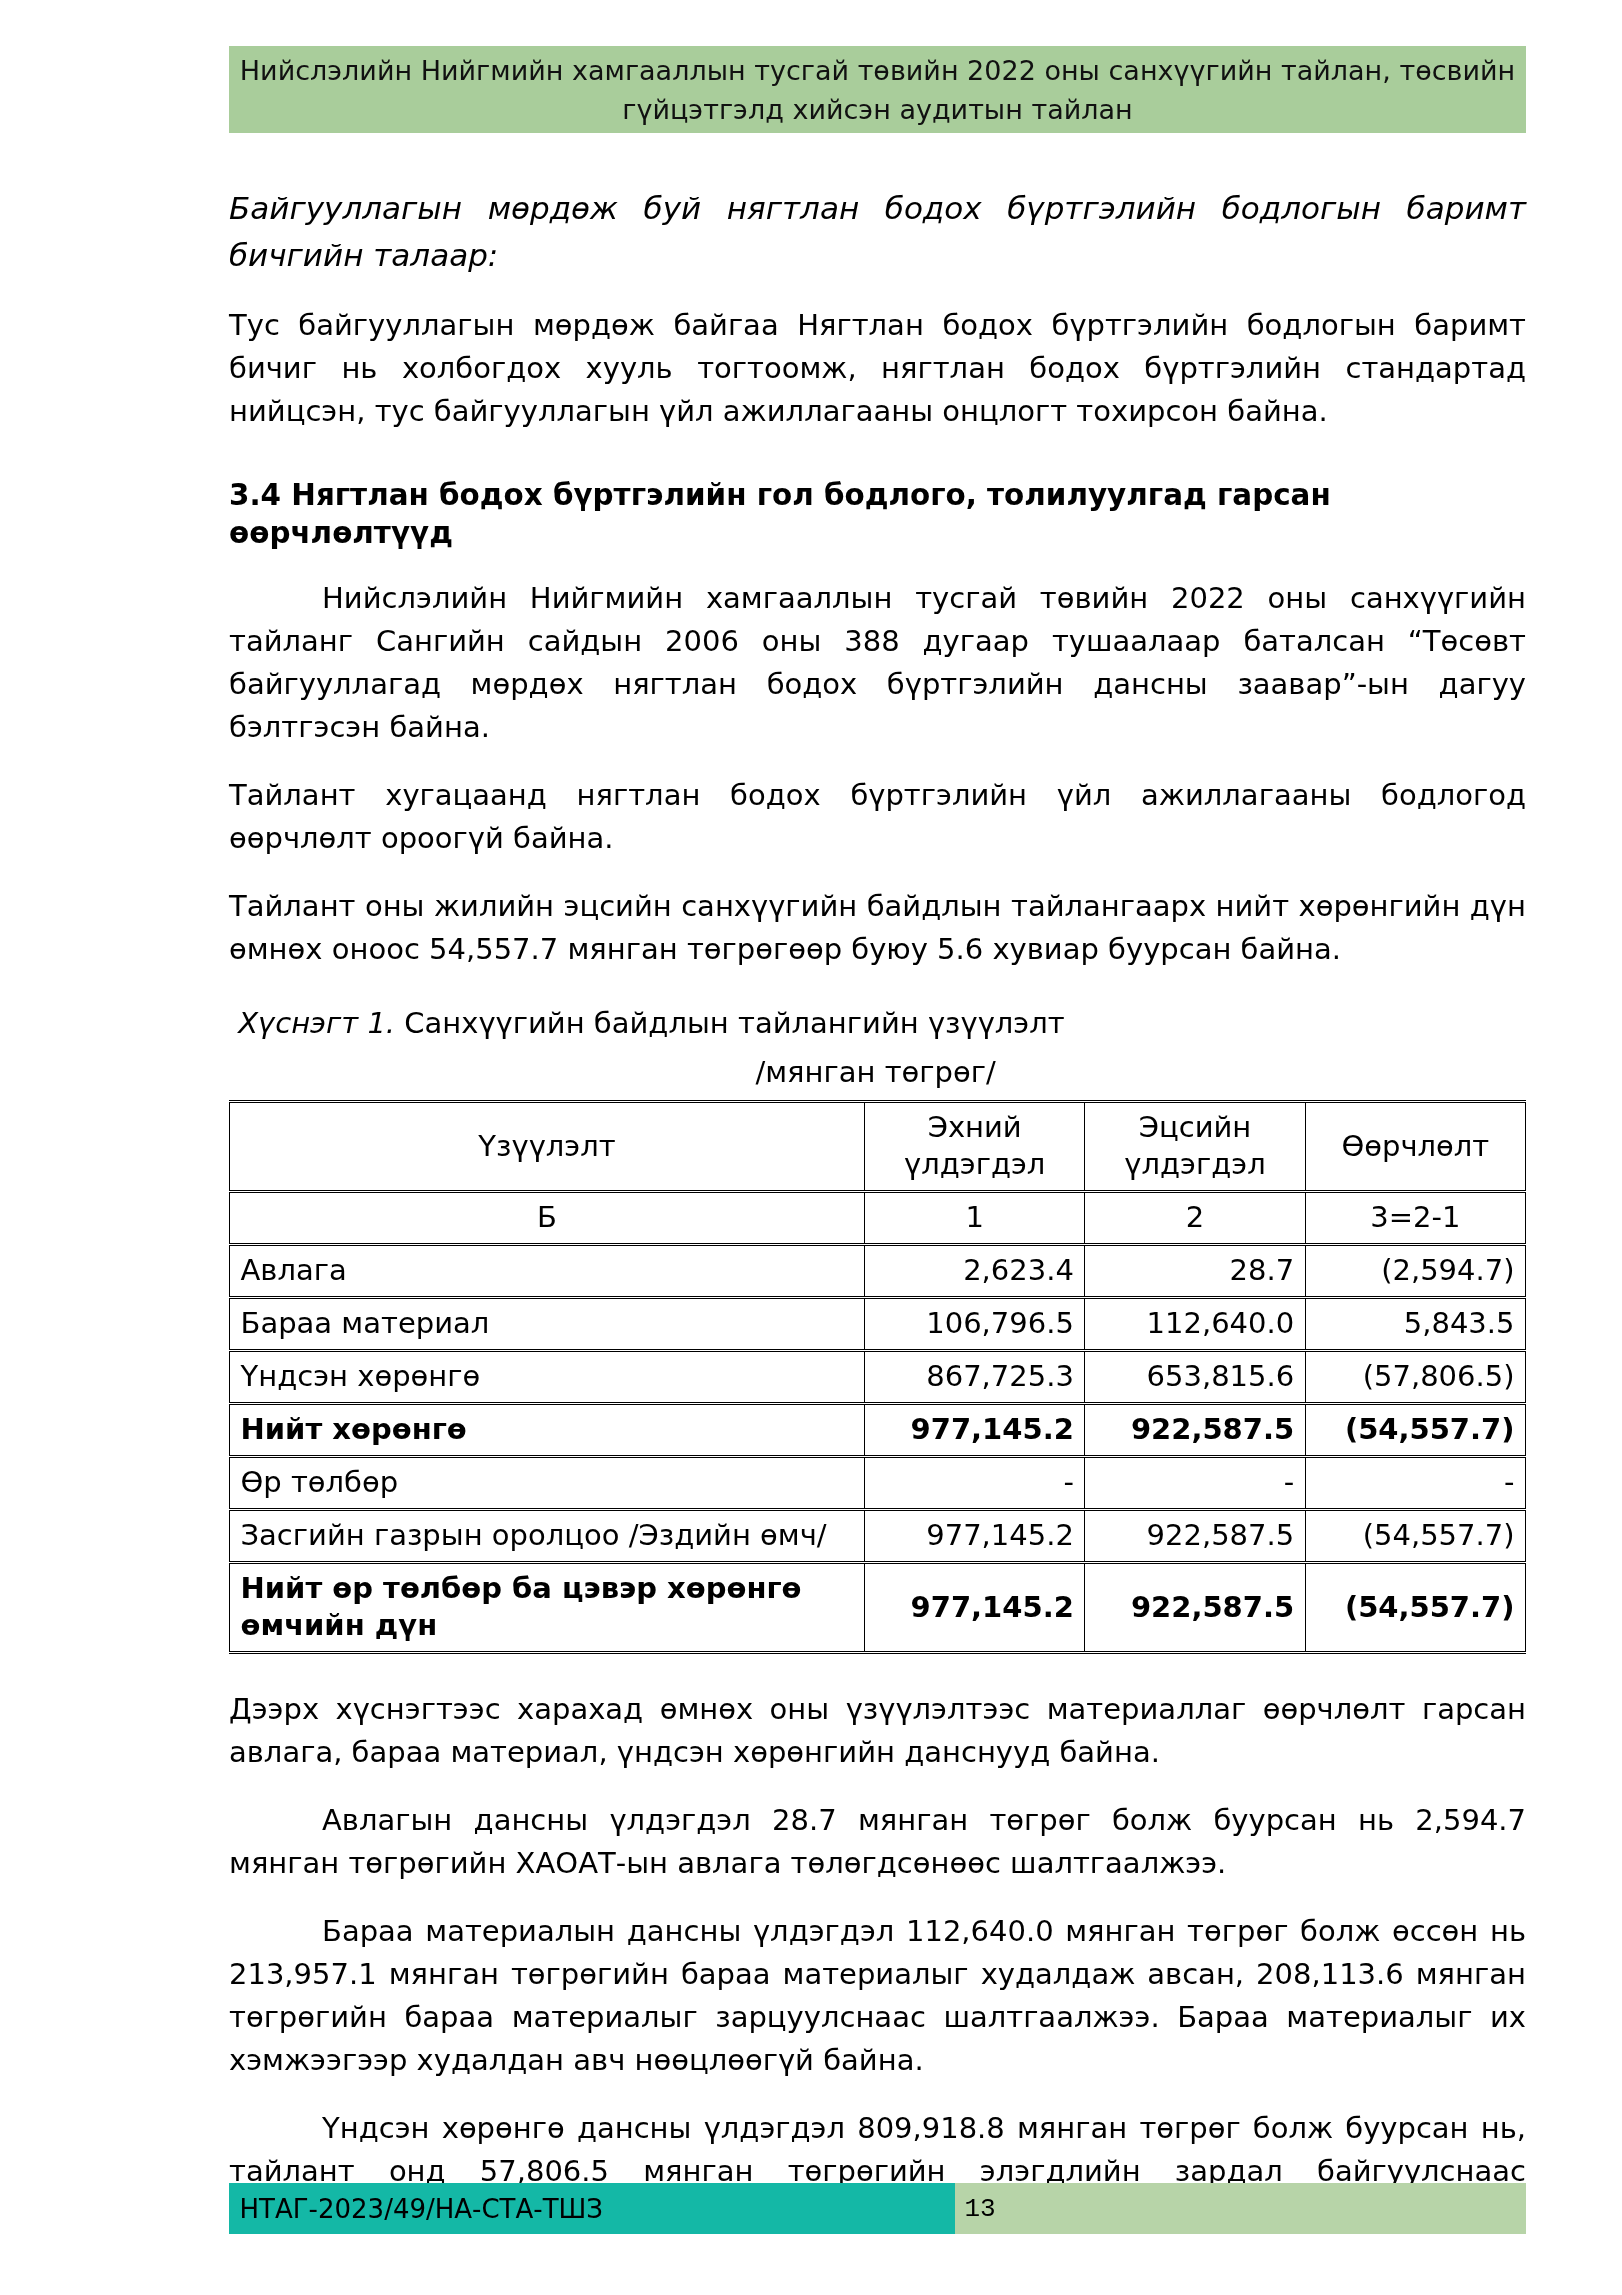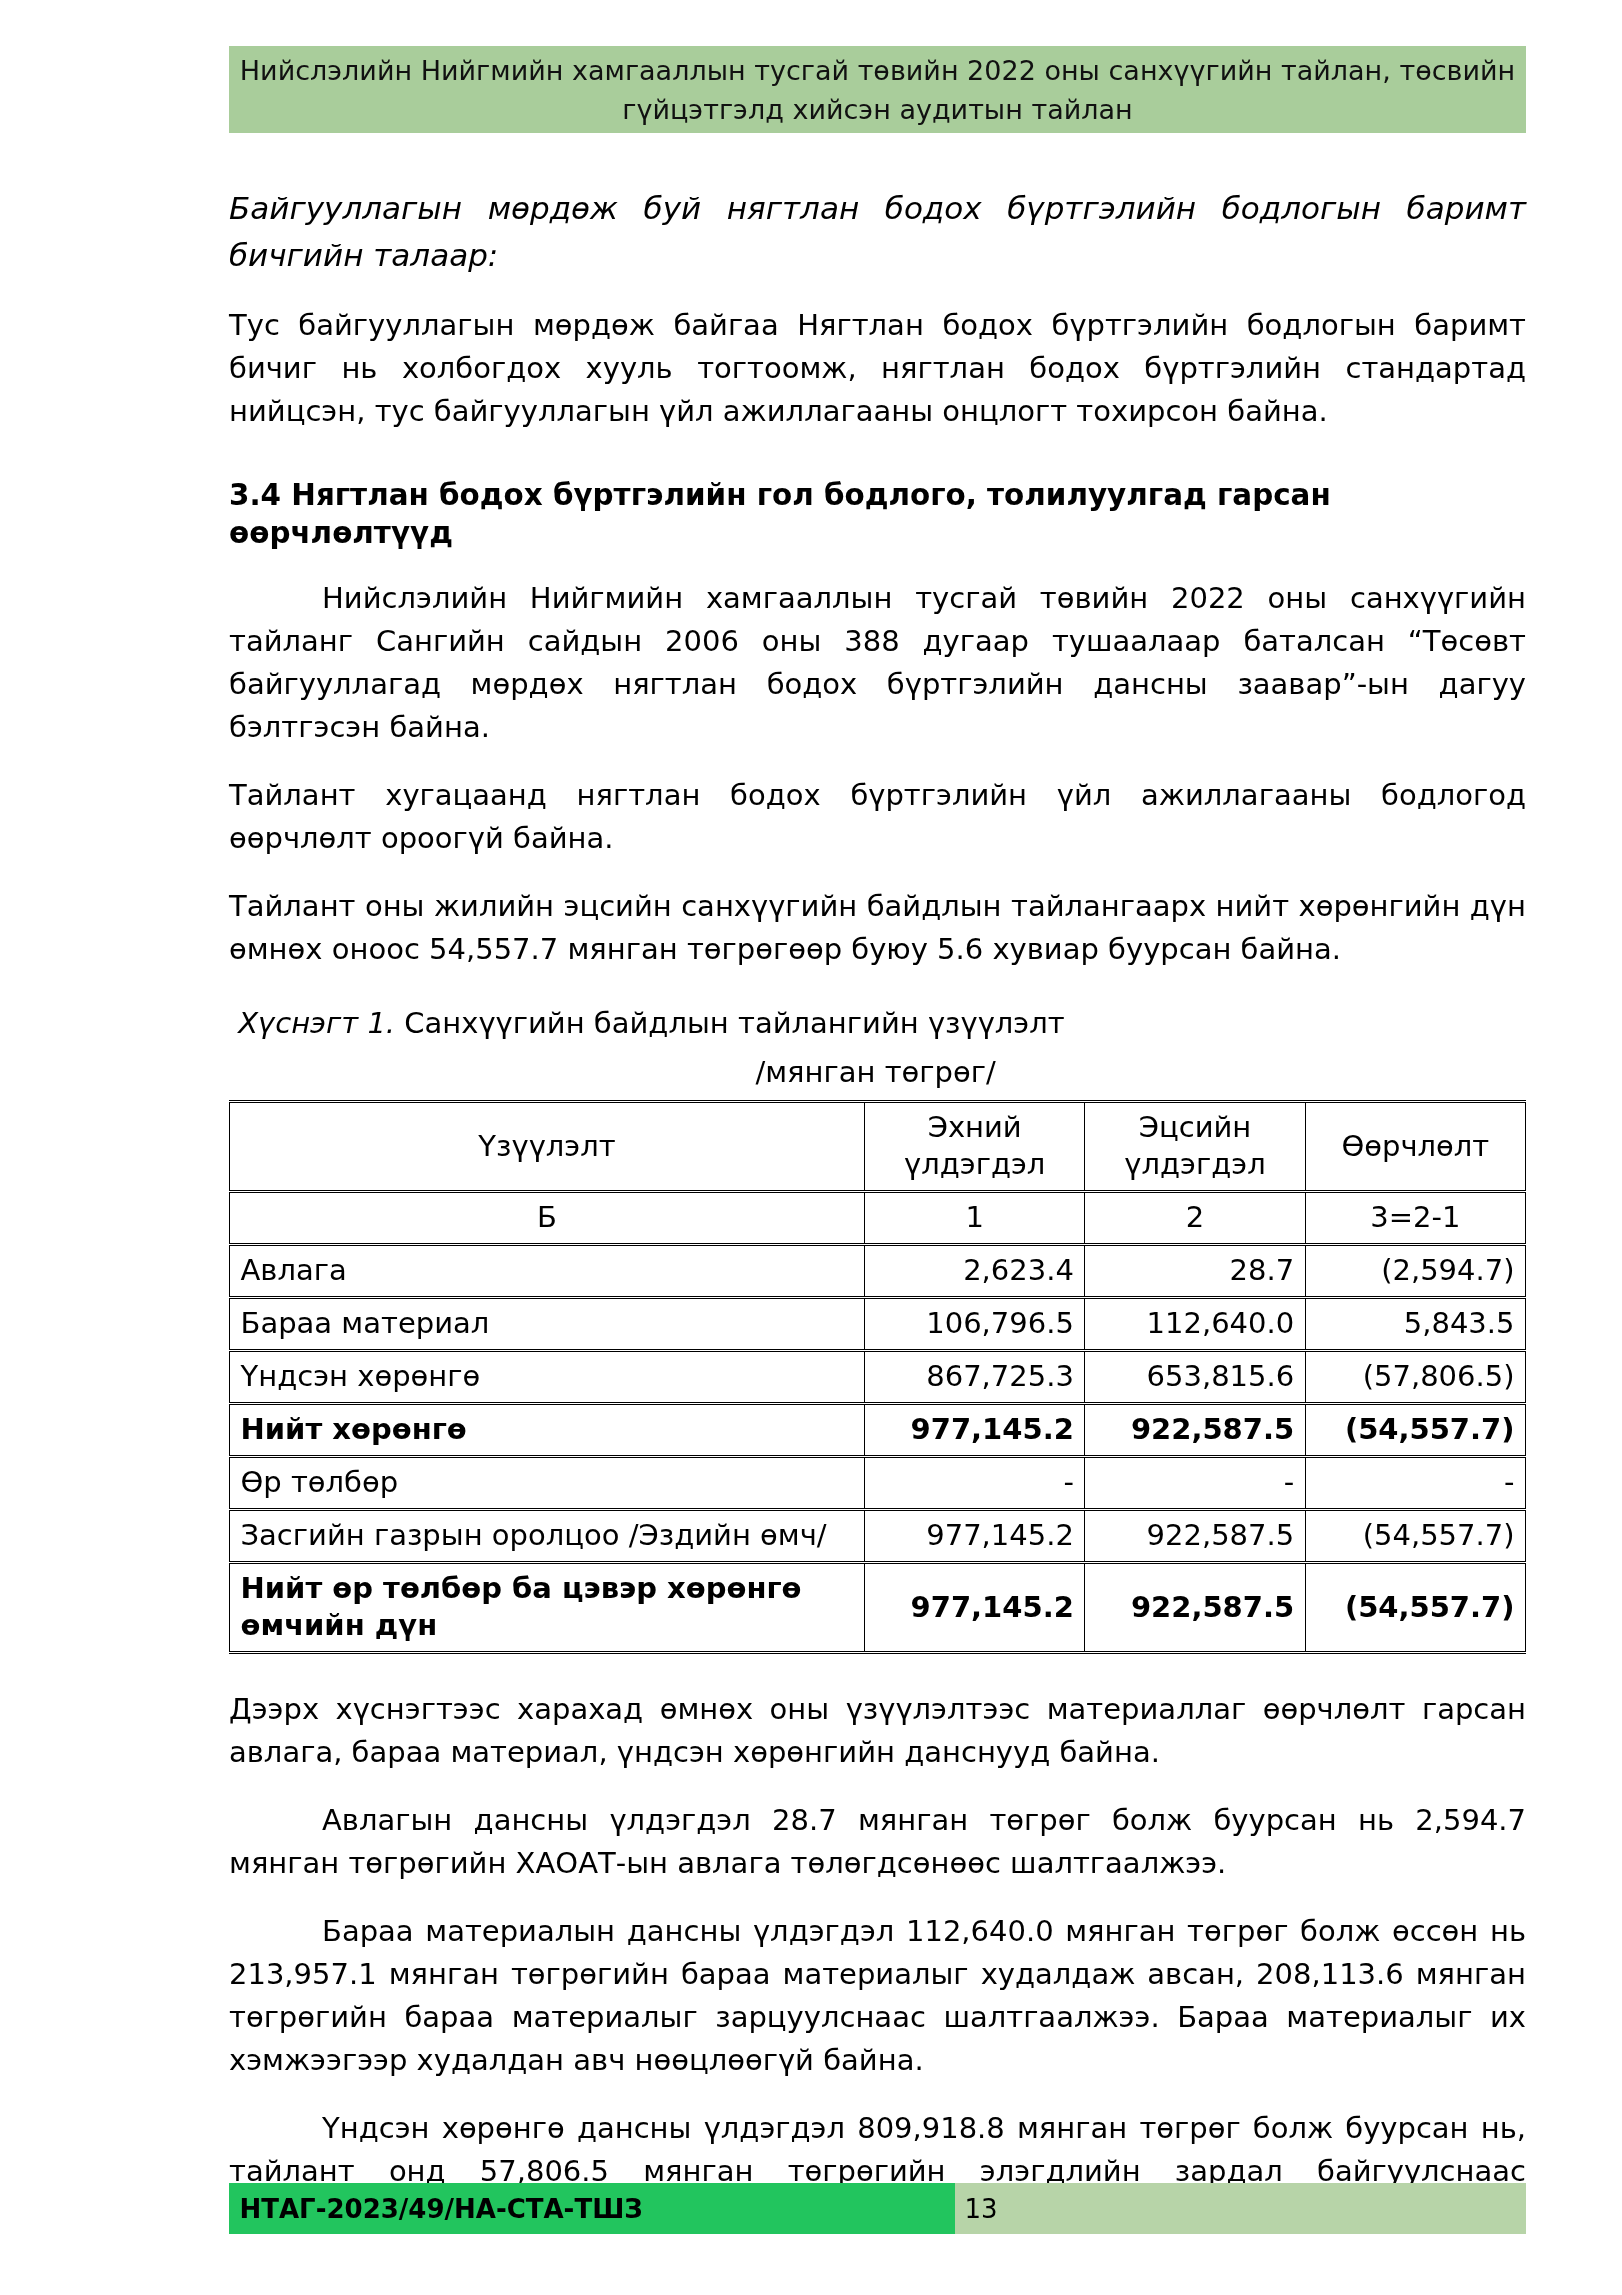--- a/index.html
+++ b/index.html
@@ -150,20 +150,20 @@
 
   <p class="para indent">Авлагын дансны үлдэгдэл 28.7 мянган төгрөг болж буурсан нь 2,594.7 мянган төгрөгийн ХАОАТ-ын авлага төлөгдсөнөөс шалтгаалжээ.</p>
 
   <p class="para indent">Бараа материалын дансны үлдэгдэл 112,640.0 мянган төгрөг болж өссөн нь 213,957.1 мянган төгрөгийн  бараа материалыг худалдаж авсан, 208,113.6 мянган төгрөгийн бараа материалыг зарцуулснаас шалтгаалжээ. Бараа материалыг их хэмжээгээр худалдан авч  нөөцлөөгүй байна.</p>
 
   <p class="para indent">Үндсэн хөрөнгө дансны үлдэгдэл 809,918.8 мянган төгрөг болж буурсан нь, тайлант онд 57,806.5 мянган төгрөгийн элэгдлийн зардал байгуулснаас шалтгаалсан байна.</p>
 
 </div>
 
 <div class="footer-bar">
-  <div class="footer-left" style="background: #22c55e; font-weight: bold;">
+  <div class="footer-left" style="background: #14b8a6;">
     <span>НТАГ-2023/49/НА-СТА-ТШЗ</span>
   </div>
-  <div class="footer-right" style="background: rgb(183, 212, 168);">
+  <div class="footer-right" style="background: rgb(183, 212, 168); font-family: Liberation Mono, monospace;">
     <span>13</span>
   </div>
 </div>
 
 
 </body></html>

